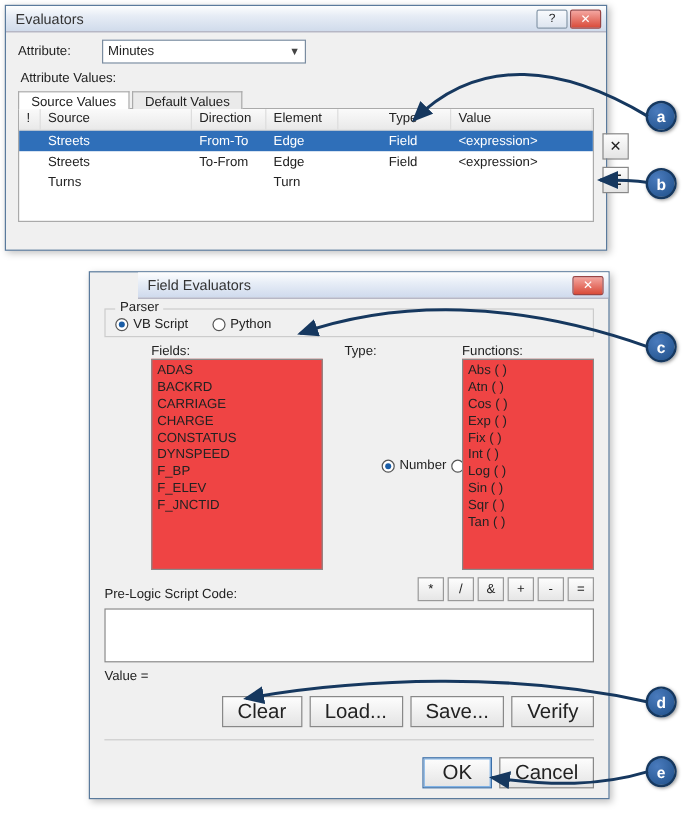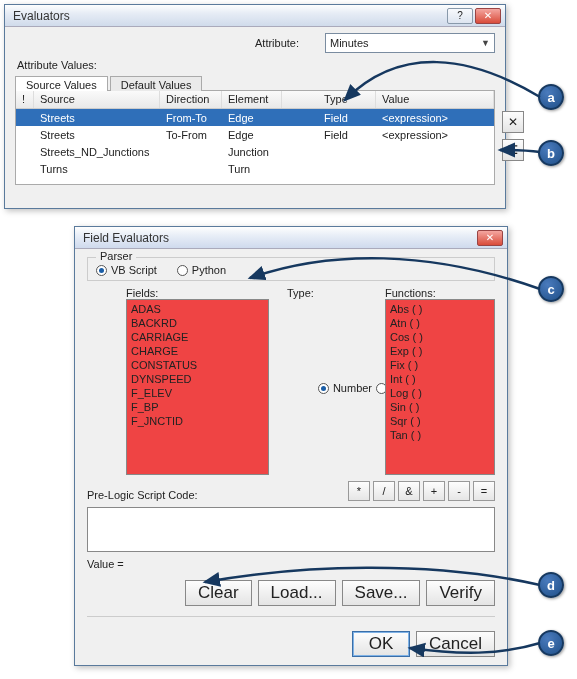--- a/index.html
+++ b/index.html
@@ -33,21 +33,21 @@
     border: 1px solid #8899aa;
     border-radius: 2px;
     background: linear-gradient(#f8fafd,#dde5f0);
     display:flex; align-items:center; justify-content:center;
     font-size: 10px;
   }
   .tb-close { background: linear-gradient(#f4a6a0,#d94b3a); color:#fff; border-color:#944;}
   
   .w1 { left: 4px; top: 4px; width: 502px; height: 205px; }
   .w1-body { padding: 6px 10px 0 10px; position:relative; height: calc(100% - 22px); }
-  .attr-row { display:flex; align-items:center; gap:10px; margin-bottom:6px;justify-content:flex-end;}
+  .attr-row { display:flex; align-items:center; gap:10px; margin-bottom:6px;}
   .attr-row label { width: 60px; }
   .combo {
     width: 170px; height: 20px; border:1px solid #7a8ca0;
     background:#fff; display:flex; align-items:center; padding:0 4px;
     justify-content:space-between;
   }
   .combo .chev { font-size:9px; color:#444; }
   .group-label { margin: 4px 0 2px 2px; }
   .tabstrip { display:flex; border-bottom:1px solid #aaa; margin-top:2px;}
   .tab {
@@ -63,21 +63,21 @@
   .row { display:flex; height:17px; align-items:center; }
   .row .cell { padding:1px 6px; font-size:11px; }
   .row.sel { background:#2f6fb9; color:#fff; }
   .side-btns { position:absolute; right:-30px; top:20px; display:flex; flex-direction:column; gap:6px;}
   .sqbtn { width:22px; height:22px; border:1px solid #888; background:linear-gradient(#fdfdfd,#e4e4e4); display:flex;align-items:center;justify-content:center; font-size:12px;}
   .torn { position:absolute; left:0; right:0; bottom:-1px; height:16px; background:#f0f0f0;
     clip-path: polygon(0 0, 100% 0, 100% 40%, 95% 90%, 88% 40%, 80% 85%, 72% 35%, 63% 80%, 55% 30%, 46% 88%, 37% 35%, 28% 75%, 19% 30%, 10% 80%, 4% 40%, 0 70%);
   }
 
   .w2 { left: 74px; top: 226px; width: 434px; height: 440px; }
-  .w2 .titlebar { background: linear-gradient(#fefefe,#e8eef7 40%,#cfdaed); }
+  .w2 .titlebar { background: linear-gradient(#fefefe,#e8eef7 40%,#cfdaed); margin-left: 40px; }
   .w2-body { padding: 8px 12px 8px 12px; height: calc(100% - 22px); display:flex; flex-direction:column; gap:6px;}
   .parser-box { border:1px solid #ccc; padding:6px 8px 4px 8px; position:relative; }
   .box-legend { position:absolute; top:-8px; left:8px; background:#f0f0f0; padding:0 4px; font-size:11px;}
   .radio-row { display:flex; gap:20px; align-items:center; }
   .field-row { display:flex; gap:18px;margin-left:39px; }
   .fields-col { flex:1; display:flex; flex-direction:column; }
   .listbox { border:1px solid #888; background:#ef4444; height:176px; overflow:auto; padding:2px 4px;}
   .listbox div { padding:1px 0; }
   .type-col { width:80px; display:flex; flex-direction:row; gap:4px; padding-top:14px;}
   .funcs-col { width:110px; display:flex; flex-direction:column;}
@@ -145,28 +145,20 @@
       <div class="row">
         <div class="cell c0"></div>
         <div class="cell c1">Streets</div>
         <div class="cell c2">To-From</div>
         <div class="cell c3">Edge</div>
         <div class="cell c4">Field</div>
         <div class="cell c5">&lt;expression&gt;</div>
       </div>
       <div class="row">
         <div class="cell c0"></div>
-        <div class="cell c1">Streets_ND_Junctions</div>
-        <div class="cell c2"></div>
-        <div class="cell c3">Junction</div>
-        <div class="cell c4"></div>
-        <div class="cell c5"></div>
-      </div>
-      <div class="row">
-        <div class="cell c0"></div>
         <div class="cell c1">Turns</div>
         <div class="cell c2"></div>
         <div class="cell c3">Turn</div>
         <div class="cell c4"></div>
         <div class="cell c5"></div>
       </div>
       <div class="side-btns">
         <div class="sqbtn">
             <span>✕</span>
           </div>
@@ -203,22 +195,22 @@
     <div class="field-row">
       <div class="fields-col">
         <div>Fields:</div>
         <div class="listbox">
           <div>ADAS</div>
           <div>BACKRD</div>
           <div>CARRIAGE</div>
           <div>CHARGE</div>
           <div>CONSTATUS</div>
           <div>DYNSPEED</div>
+          <div>F_BP</div>
           <div>F_ELEV</div>
-          <div>F_BP</div>
           <div>F_JNCTID</div>
         </div>
       </div>
       <div class="type-col">
         <div style="margin-top:-14px;margin-bottom:2px;">Type:</div>
         <label class="radio">
             <span class="dot on"></span>
             <span>Number</span>
           </label>
         <label class="radio">

